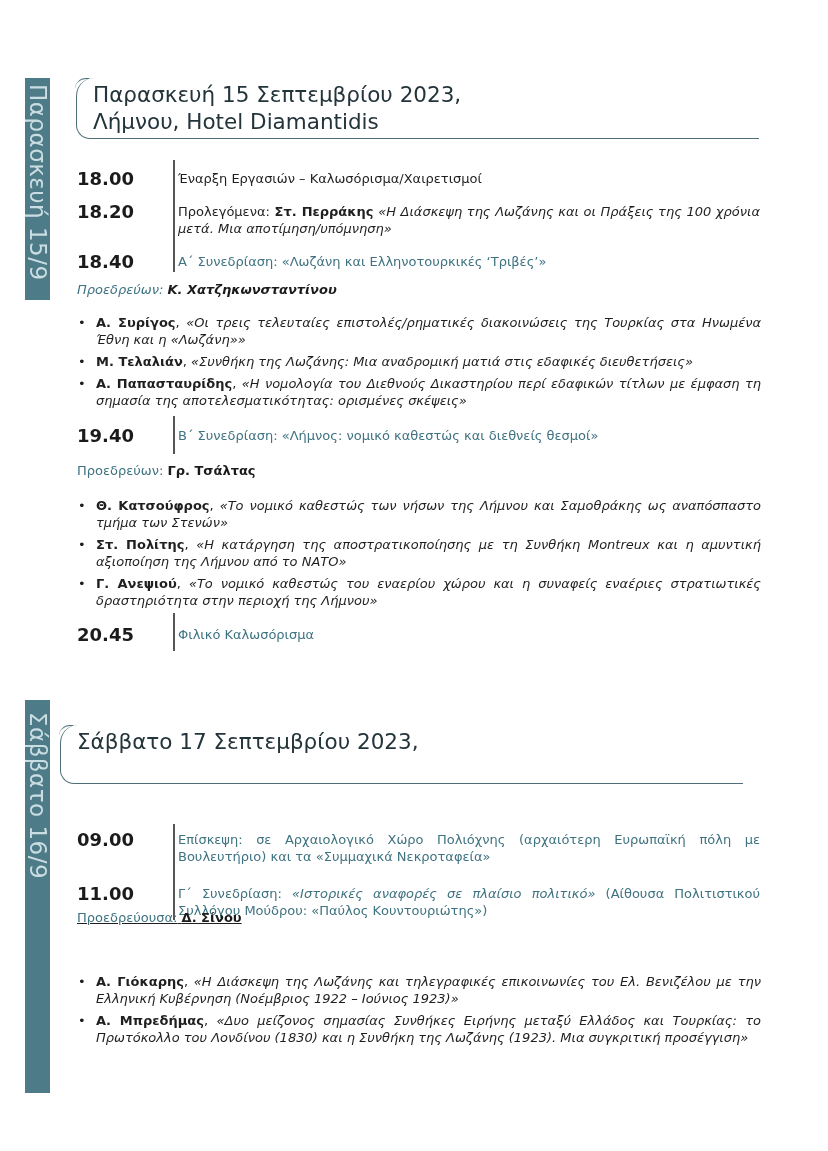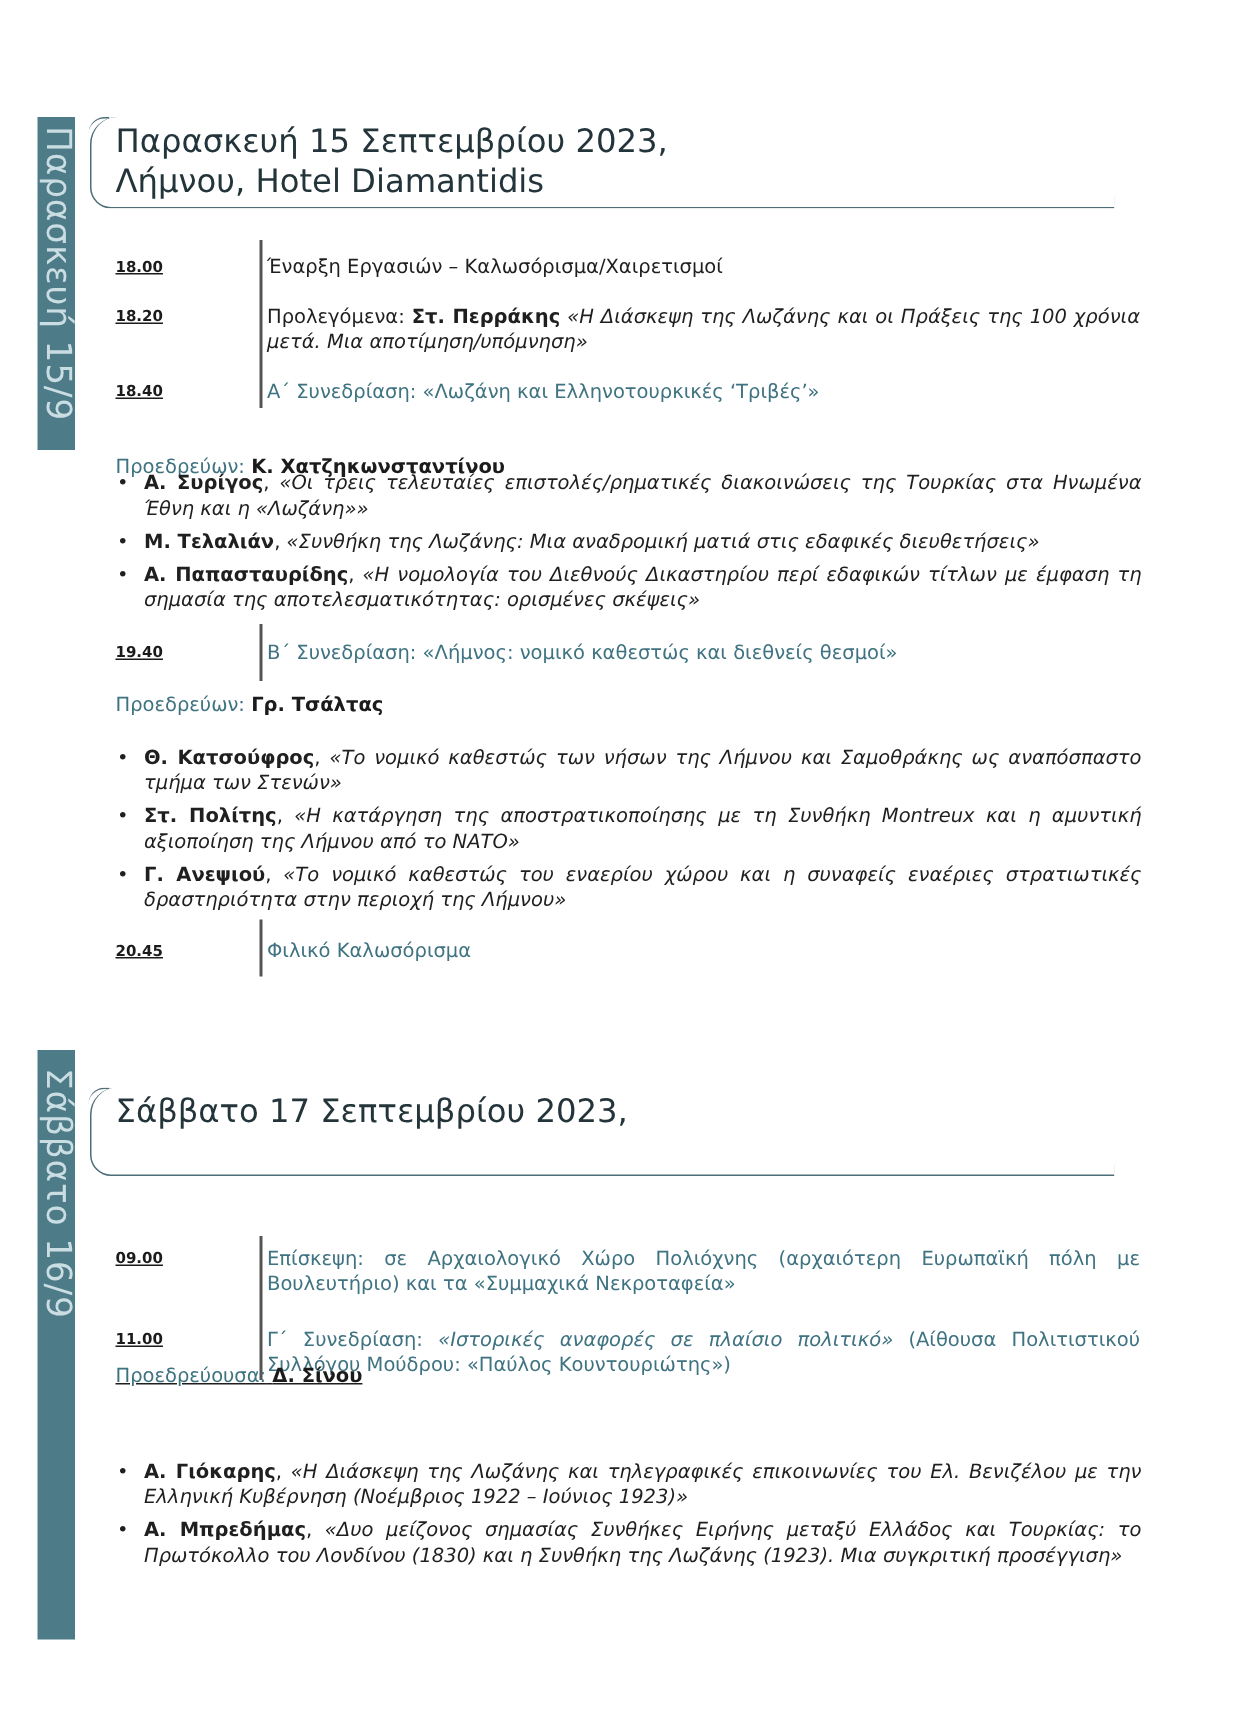--- a/index.html
+++ b/index.html
@@ -14,24 +14,24 @@
             transform: translate(25px,0) rotate(90deg); white-space:nowrap; display:block; line-height:25px; }
   .vl1 { top:84px; }
   .vl2 { top:712px; }
   .day-header { position:absolute; left:60px; width:682px; }
   .day-header .frame { position:absolute; left:0; top:0; width:100%; height:100%;
       border-left:1.5px solid #4d6d77; border-bottom:1.5px solid #4d6d77;
       border-radius:18px 0 0 14px; border-top:none; border-right:none; }
   .day-header .frame::before { content:""; position:absolute; left:-2px; top:0; width:14px; height:10px;
       border-top:1.5px solid #4d6d77; border-radius:14px 0 0 0; }
   .day-title { position:absolute; left:17px; top:3px; font-size:21.5px; line-height:27px; color:#23343a; font-weight:normal; }
-  .dh1 { top:78px; height:60px; }
+  .dh1 { top:78px; height:60px;margin-left:16px; }
   .dh2 { top:725px; height:58px; }
   .row { position:absolute; left:77px; width:684px; font-size:13px; line-height:17px; }
-  .time { position:absolute; left:0; top:0; font-weight:bold; font-size:10px; color:#1b1b1b;text-decoration:underline; }
+  .time { position:absolute; left:0; top:0; font-weight:bold; font-size:18px; color:#1b1b1b; }
   .row-text { position:absolute; left:101px; width:582px; text-align:justify; }
   .teal { color:#3f7381; }
   .vline { position:absolute; left:173px; width:1.5px; background:#555; }
   .chair { position:absolute; left:77px; font-size:13px; }
   .chair .lbl { color:#3f7381; }
   .chair .nm { font-weight:bold; color:#1b1b1b; }
   .bullets { position:absolute; left:77px; width:684px; font-size:13px; line-height:17px; margin:0; padding:0; list-style:none; }
   .bullets li { position:relative; padding-left:19px; margin-bottom:5px; text-align:justify; }
   .bullets li .dot { position:absolute; left:1px; top:0; }
   .bullets .sp { font-weight:bold; }
@@ -66,21 +66,21 @@
 </div>
 <div class="row" style="top:203px;">
   <div class="time">18.20</div>
   <div class="row-text"><span>Προλεγόμενα: </span><b>Στ. Περράκης</b><i> «Η Διάσκεψη της Λωζάνης και οι Πράξεις της 100 χρόνια μετά. Μια αποτίμηση/υπόμνηση»</i></div>
 </div>
 <div class="row" style="top:253px;">
   <div class="time">18.40</div>
   <div class="row-text teal">Α΄ Συνεδρίαση: «Λωζάνη και Ελληνοτουρκικές ‘Τριβές’»</div>
 </div>
 
-<div class="chair" style="top:304px;">
+<div class="chair" style="top:282px;font-style:italic;">
   <span class="lbl">Προεδρεύων:</span>
   <span class="nm">Κ. Χατζηκωνσταντίνου</span>
 </div>
 <ul class="bullets" style="top:314px;">
   <li><span class="dot">•</span><span class="sp">Α. Συρίγος</span><span>, </span><span class="tt">«Οι τρεις τελευταίες επιστολές/ρηματικές διακοινώσεις της Τουρκίας στα Ηνωμένα Έθνη και η «Λωζάνη»»</span></li>
   <li><span class="dot">•</span><span class="sp">Μ. Τελαλιάν</span><span>, </span><span class="tt">«Συνθήκη της Λωζάνης: Μια αναδρομική ματιά στις εδαφικές διευθετήσεις»</span></li>
   <li><span class="dot">•</span><span class="sp">Α. Παπασταυρίδης</span><span>, </span><span class="tt">«Η νομολογία του Διεθνούς Δικαστηρίου περί εδαφικών τίτλων με έμφαση τη σημασία της αποτελεσματικότητας: ορισμένες σκέψεις»</span></li>
 </ul>
 
 <div class="vline" style="top:416px;height:38px;"></div>

